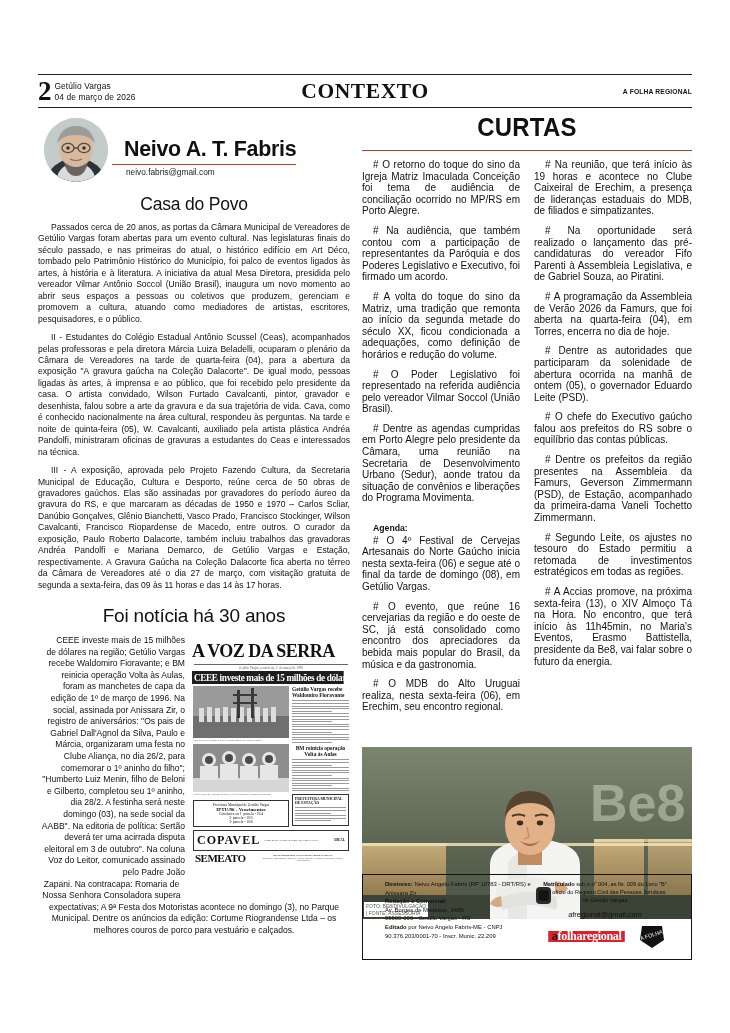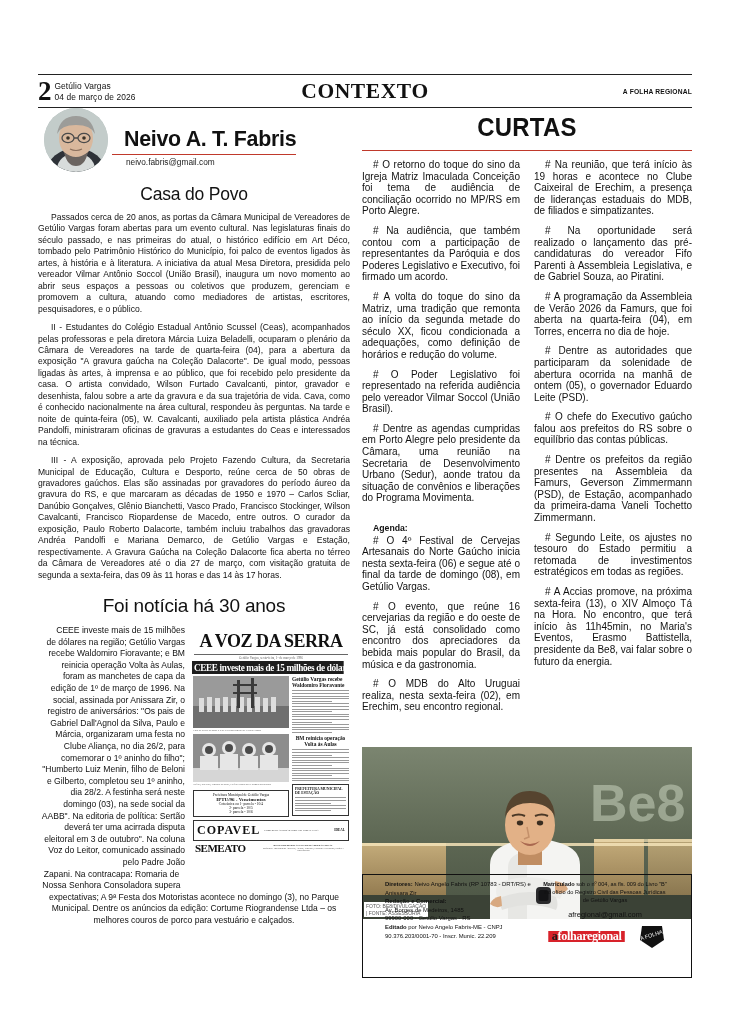--- a/index.html
+++ b/index.html
@@ -39,21 +39,21 @@
     font-family: "Liberation Serif", serif;
     font-weight: bold; font-size: 21.5px; letter-spacing: .6px;
   }
   .mh-right {
     width: 200px; text-align: right;
     font-size: 7.6px; font-weight: bold; letter-spacing: .2px;
     transform: scaleX(.88); transform-origin: right center;
   }
 
   
-  .col-left  { position: absolute; left: 38px;  top: 108px; width: 312px; }
+  .col-left  { position: absolute; left: 38px;  top: 118px; width: 312px; }
   .col-right { position: absolute; left: 362px; top: 112px; width: 330px; }
 
   
   .author-block { position: relative; height: 70px; margin-bottom: 4px; }
   .avatar {
     position: absolute; left: 6px; top: 0;
     width: 64px; height: 64px; border-radius: 50%;
     overflow: hidden; background: #b9c4c2;
   }
   .avatar svg { display: block; width: 64px; height: 64px; }
@@ -146,21 +146,21 @@
   }
   .photo-credit {
     position: absolute; left: 2px; bottom: 2px;
     font-size: 5px; line-height: 6.4px; color: #5a5a5a;
     background: #fff; padding: 1px 2px;
   }
 
   
   .expediente {
     position: absolute; left: 362px; top: 874px;
-    width: 330px; height: 104px;
+    width: 330px; height: 86px;
     border: 1px solid #111;
     display: flex;
     padding: 5px 22px;
   }
   .exp-left { width: 152px; font-size: 5.9px; line-height: 8.6px; }
   .exp-right { flex: 1; font-size: 5.6px; line-height: 8.2px; text-align: center; padding-left: 4px; }
   .exp-left b { font-weight: bold; }
   .exp-right b { font-weight: bold; }
   .exp-mail { font-size: 7.4px; margin-top: 6px; }
   .logo-row { display: flex; align-items: center; justify-content: center; gap: 8px; margin-top: 5px; }
@@ -170,21 +170,21 @@
     padding: 1px 4px 2px 4px; letter-spacing: -.4px;
     transform: scaleX(.9); transform-origin: center;
     font-family: "Liberation Serif", serif;
   }
   .logo-assoc { width: 28px; height: 26px; }
   .logo-assoc svg { display: block; }
 
   
   .clip-inner { position: absolute; inset: 0; font-family: "Liberation Serif", serif; }
   .cl-title {
-    text-align: center; font-weight: bold; font-size: 18px;
+    text-align: left; font-weight: bold; font-size: 18px;
     letter-spacing: -.5px; margin-top: 4px;
   }
   .cl-thinline { border-top: .6px solid #666; margin: 2px 2px 0 2px; }
   .cl-sub {
     font-size: 3.3px; text-align: center; color: #666; margin: 1px 0;
   }
   .cl-band {
     background: #1d1d1d; color: #fff;
     font-weight: bold; font-size: 9.6px;
     padding: 1px 2px; letter-spacing: -.35px;
@@ -423,21 +423,21 @@
 
     <div class="curtas-cols">
       <p class="curta"># O retorno do toque do sino da Igreja Matriz Imaculada Conceição foi tema de audiência de conciliação ocorrido no MP/RS em Porto Alegre.</p>
       <p class="curta"># Na audiência, que também contou com a participação de representantes da Paróquia e dos Poderes Legislativo e Executivo, foi firmado um acordo.</p>
       <p class="curta"># A volta do toque do sino da Matriz, uma tradição que remonta ao início da segunda metade do século XX, ficou condicionada a adequações, como definição de horários e redução do volume.</p>
       <p class="curta"># O Poder Legislativo foi representado na referida audiência pelo vereador Vilmar Soccol (União Brasil).</p>
       <p class="curta"># Dentre as agendas cumpridas em Porto Alegre pelo presidente da Câmara, uma reunião na Secretaria de Desenvolvimento Urbano (Sedur), aonde tratou da situação de convênios e liberações do Programa Movimenta.</p>
       <p class="agenda">Agenda:</p>
       <p class="curta"># O 4º Festival de Cervejas Artesanais do Norte Gaúcho inicia nesta sexta-feira (06) e segue até o final da tarde de domingo (08), em Getúlio Vargas.</p>
       <p class="curta"># O evento, que reúne 16 cervejarias da região e do oeste de SC, já está consolidado como encontro dos apreciadores da bebida mais popular do Brasil, da música e da gastronomia.</p>
-      <p class="curta"># O MDB do Alto Uruguai realiza, nesta sexta-feira (02), em Erechim, seu encontro regional.</p>
+      <p class="curta"># O MDB do Alto Uruguai realiza, nesta sexta-feira (06), em Erechim, seu encontro regional.</p>
       <p class="curta"># Na reunião, que terá início às 19 horas e acontece no Clube Caixeiral de Erechim, a presença de lideranças estaduais do MDB, de filiados e simpatizantes.</p>
       <p class="curta"># Na oportunidade será realizado o lançamento das pré-candidaturas do vereador Fifo Parenti à Assembleia Legislativa, e de Gabriel Souza, ao Piratini.</p>
       <p class="curta"># A programação da Assembleia de Verão 2026 da Famurs, que foi aberta na quarta-feira (04), em Torres, encerra no dia de hoje.</p>
       <p class="curta"># Dentre as autoridades que participaram da solenidade de abertura ocorrida na manhã de ontem (05), o governador Eduardo Leite (PSD).</p>
       <p class="curta"># O chefe do Executivo gaúcho falou aos prefeitos do RS sobre o equilíbrio das contas públicas.</p>
       <p class="curta"># Dentre os prefeitos da região presentes na Assembleia da Famurs, Geverson Zimmermann (PSD), de Estação, acompanhado da primeira-dama Vaneli Tochetto Zimmermann.</p>
       <p class="curta"># Segundo Leite, os ajustes no tesouro do Estado permitiu a retomada de investimentos estratégicos em todas as regiões.</p>
       <p class="curta"># A Accias promove, na próxima sexta-feira (13), o XIV Almoço Tá na Hora. No encontro, que terá início às 11h45min, no Maria's Eventos, Erasmo Battistella, presidente da Be8, vai falar sobre o futuro da energia.</p>
     </div>
 

